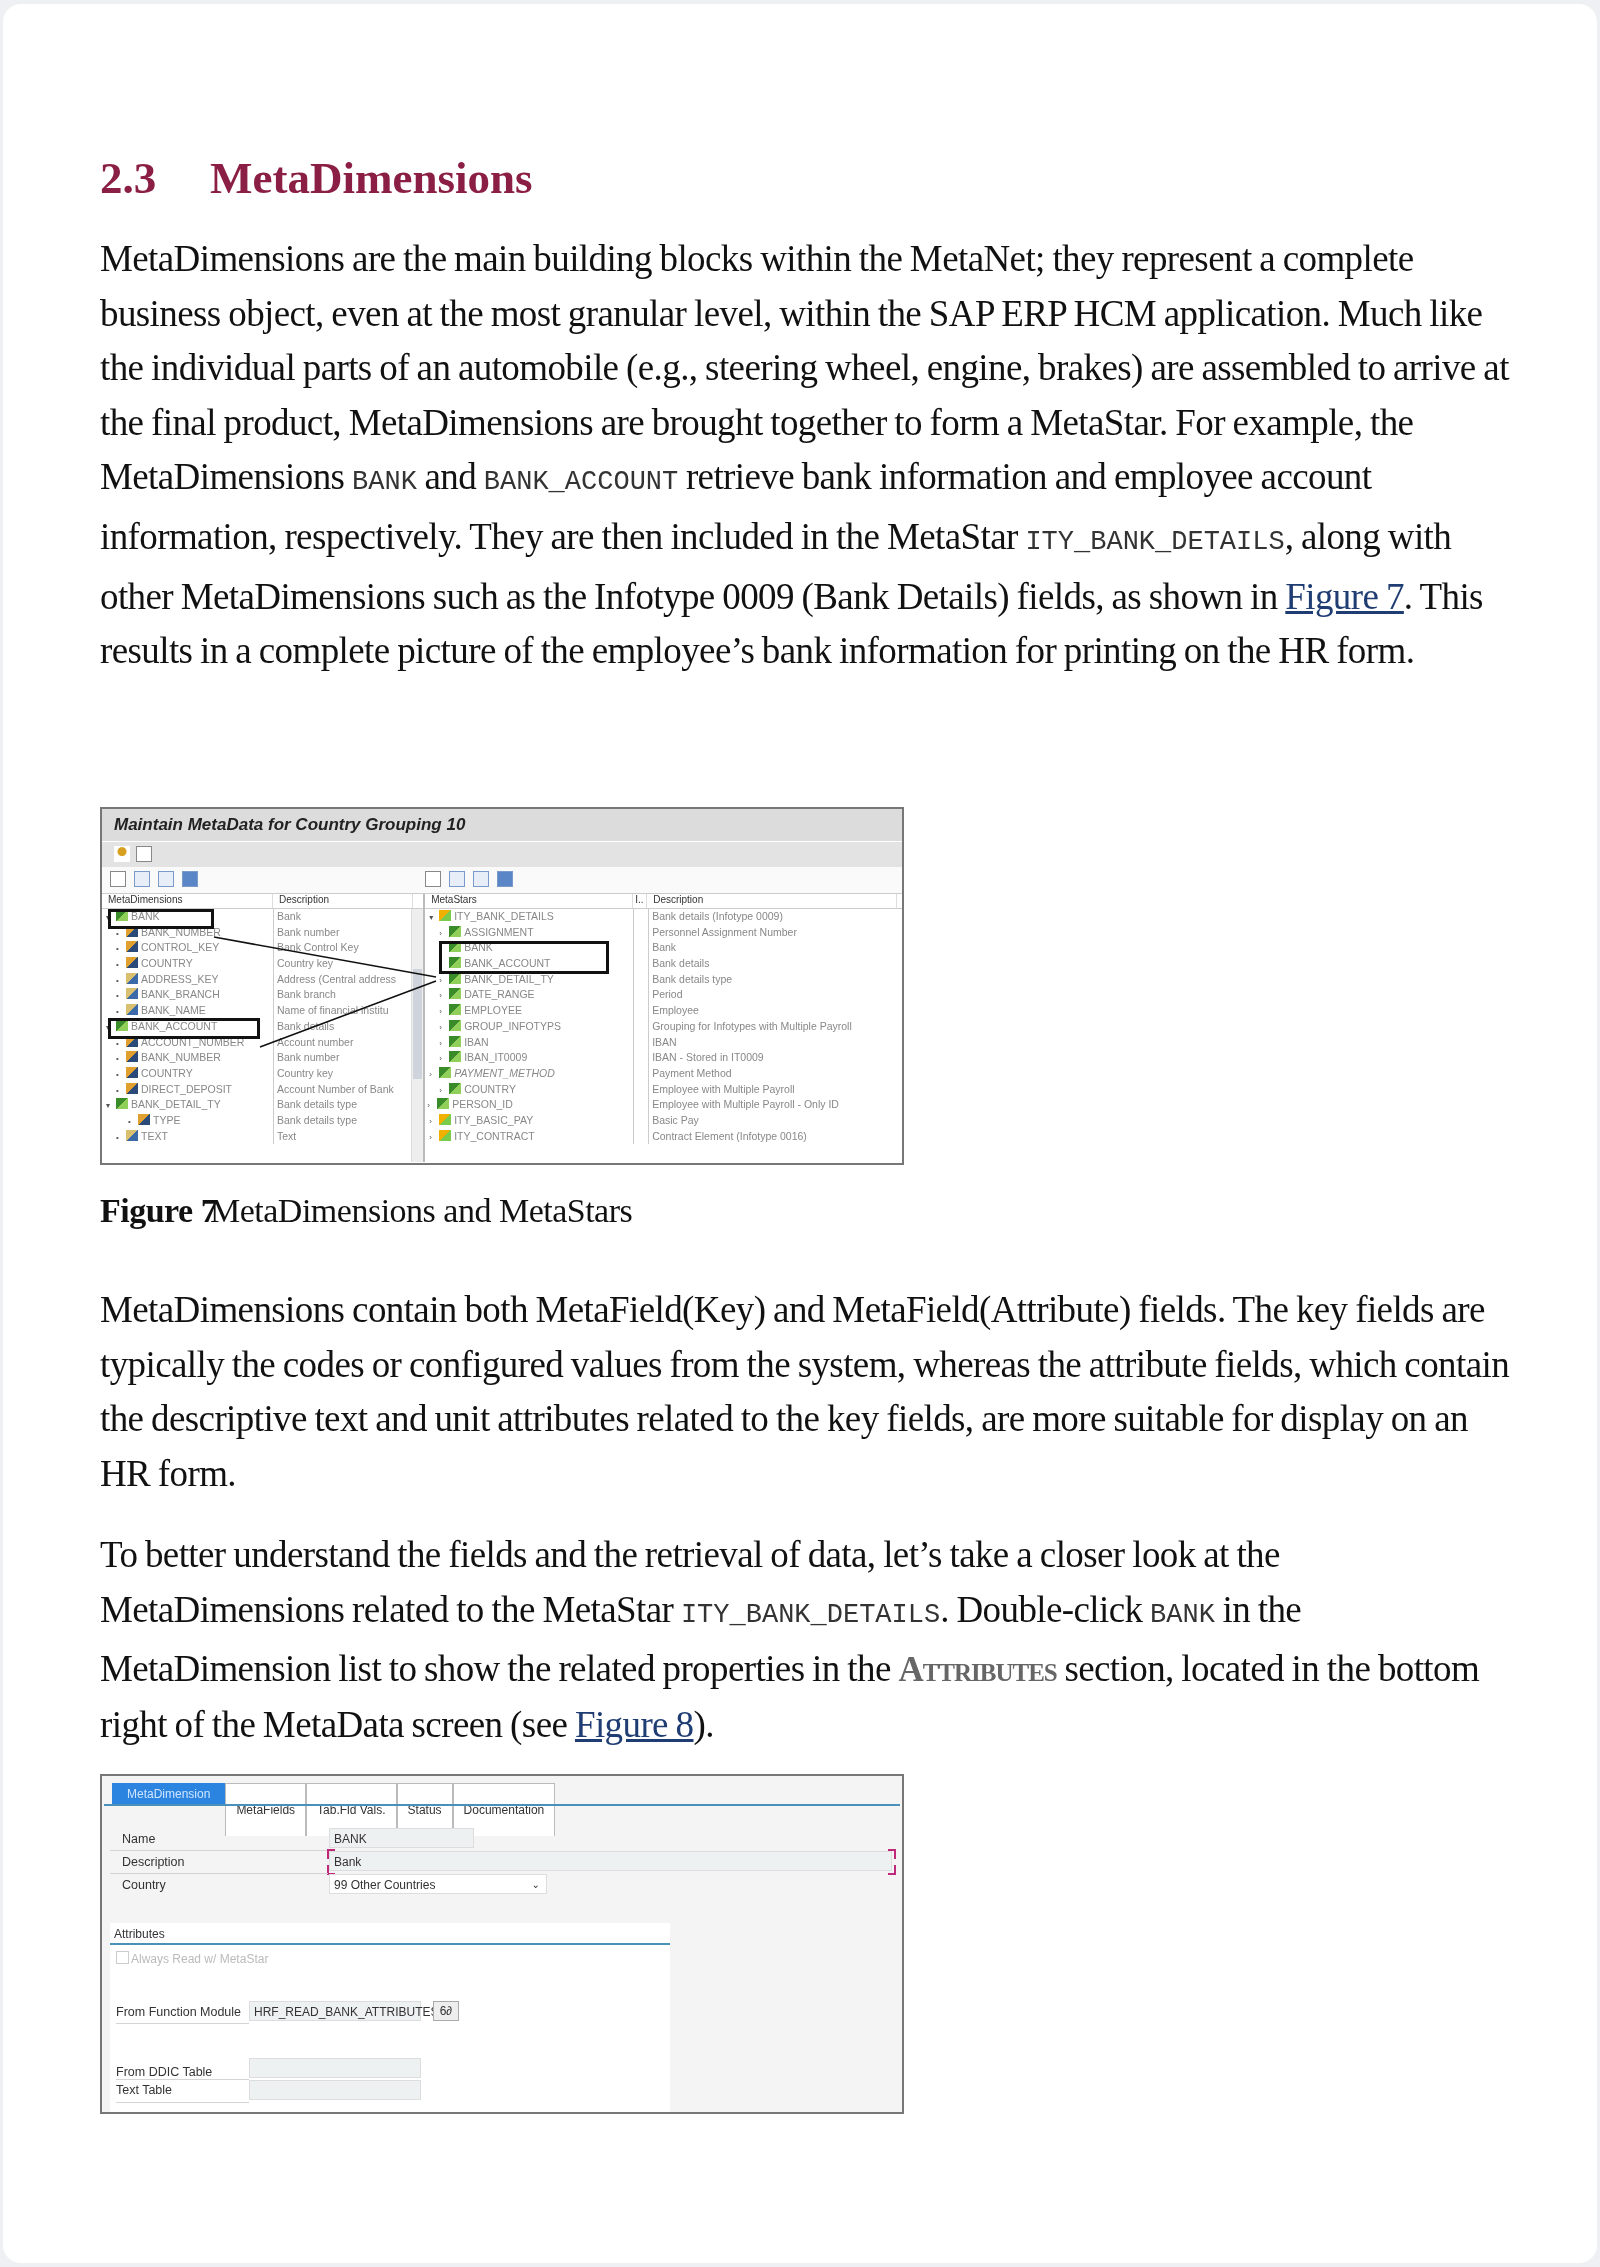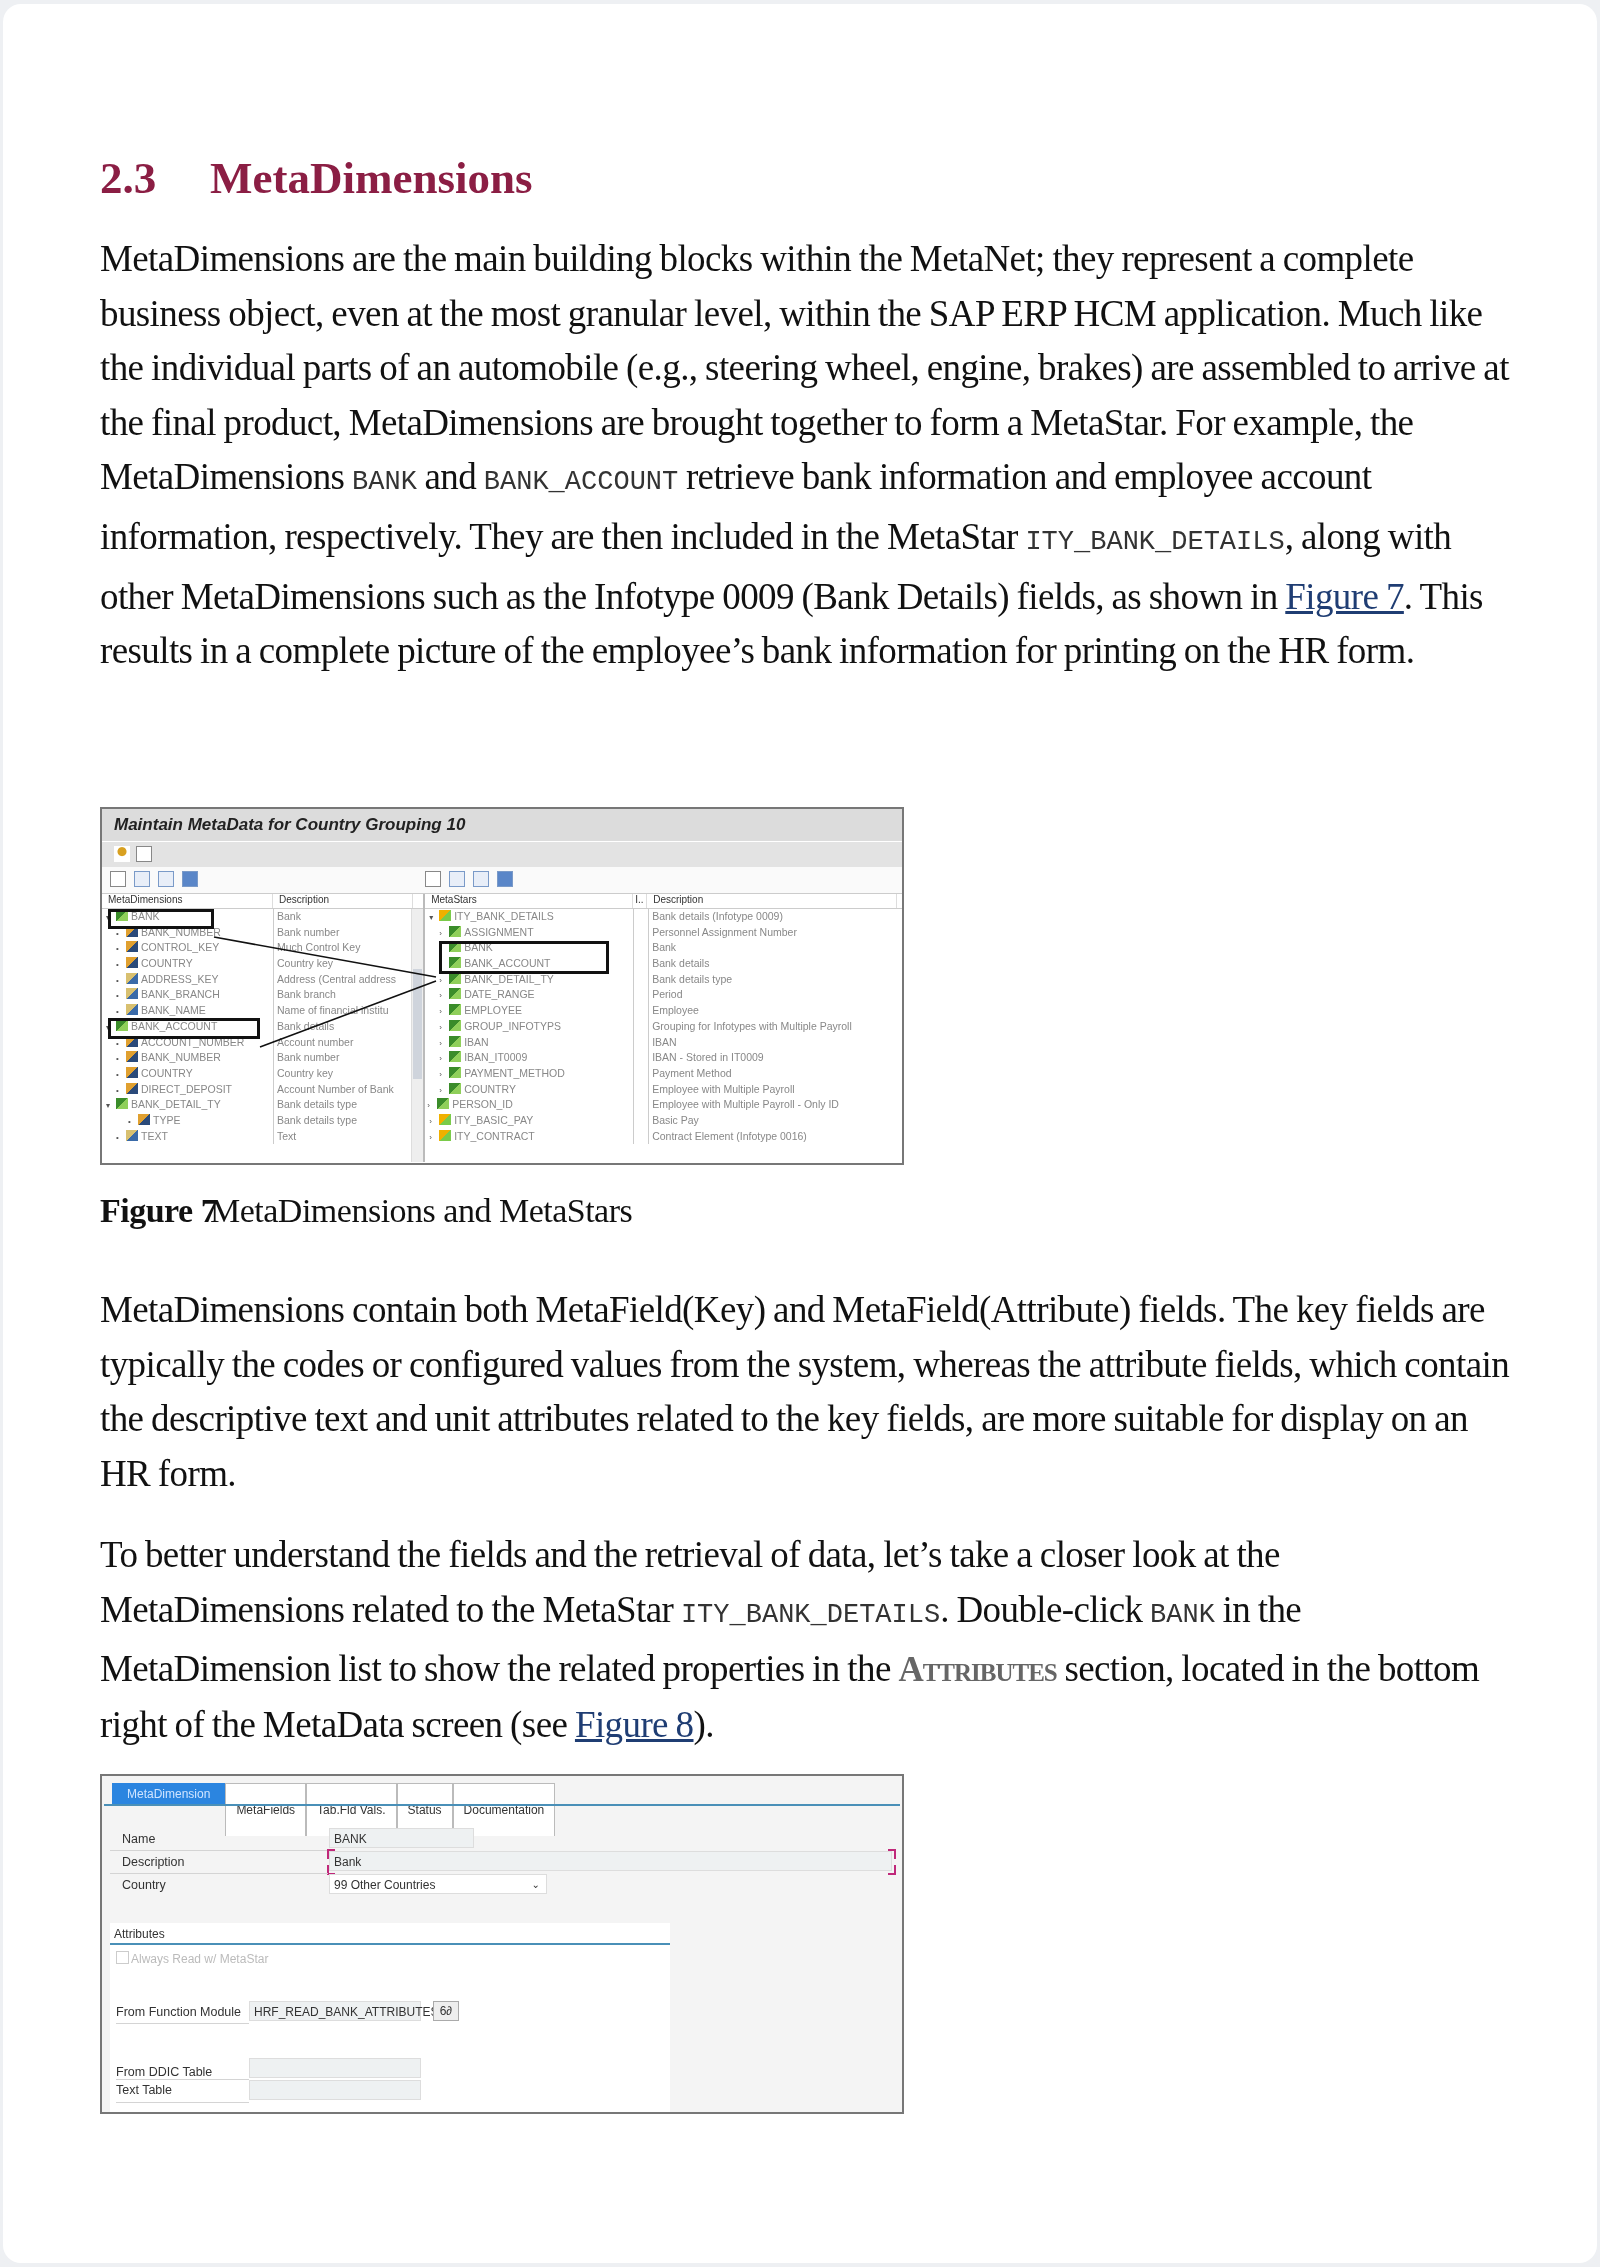--- a/index.html
+++ b/index.html
@@ -125,21 +125,21 @@
               <div class="row">
                 <div class="c1" style="width: 171px; padding-left: 4px;"><span class="tri">▾</span><span class="node dim"></span><span>BANK</span></div>
                 <div class="c2" style="width: 138px;">Bank</div>
               </div>
               <div class="row">
                 <div class="c1" style="width: 171px; padding-left: 14px;"><span class="tri">•</span><span class="node key"></span><span>BANK_NUMBER</span></div>
                 <div class="c2" style="width: 138px;">Bank number</div>
               </div>
               <div class="row">
                 <div class="c1" style="width: 171px; padding-left: 14px;"><span class="tri">•</span><span class="node key"></span><span>CONTROL_KEY</span></div>
-                <div class="c2" style="width: 138px;">Much Control Key</div>
+                <div class="c2" style="width: 138px;">Bank Control Key</div>
               </div>
               <div class="row">
                 <div class="c1" style="width: 171px; padding-left: 14px;"><span class="tri">•</span><span class="node key"></span><span>COUNTRY</span></div>
                 <div class="c2" style="width: 138px;">Country key</div>
               </div>
               <div class="row">
                 <div class="c1" style="width: 171px; padding-left: 14px;"><span class="tri">•</span><span class="node attr"></span><span>ADDRESS_KEY</span></div>
                 <div class="c2" style="width: 138px;">Address (Central address</div>
               </div>
               <div class="row">
@@ -240,21 +240,21 @@
                 <div class="c1" style="width: 208px; padding-left: 14px;"><span class="tri">›</span><span class="node dim"></span><span>IBAN</span></div>
                 <div style="width: 14px; border-left: 1px solid rgb(204, 204, 204);"></div>
                 <div class="c2" style="width: 250px;">IBAN</div>
               </div>
               <div class="row">
                 <div class="c1" style="width: 208px; padding-left: 14px;"><span class="tri">›</span><span class="node dim"></span><span>IBAN_IT0009</span></div>
                 <div style="width: 14px; border-left: 1px solid rgb(204, 204, 204);"></div>
                 <div class="c2" style="width: 250px;">IBAN - Stored in IT0009</div>
               </div>
               <div class="row">
-                <div class="c1" style="width: 208px; padding-left: 14px;"><span class="tri">›</span><span class="node dim"></span><span>PAYMENT_METHOD</span></div>
+                <div class="c1" style="width: 208px; padding-left: 4px; font-style: italic;"><span class="tri">›</span><span class="node dim"></span><span>PAYMENT_METHOD</span></div>
                 <div style="width: 14px; border-left: 1px solid rgb(204, 204, 204);"></div>
                 <div class="c2" style="width: 250px;">Payment Method</div>
               </div>
               <div class="row">
                 <div class="c1" style="width: 208px; padding-left: 14px;"><span class="tri">›</span><span class="node dim"></span><span>COUNTRY</span></div>
                 <div style="width: 14px; border-left: 1px solid rgb(204, 204, 204);"></div>
                 <div class="c2" style="width: 250px;">Employee with Multiple Payroll</div>
               </div>
               <div class="row">
                 <div class="c1" style="width: 208px; padding-left: 2px;"><span class="tri">›</span><span class="node dim"></span><span>PERSON_ID</span></div>

